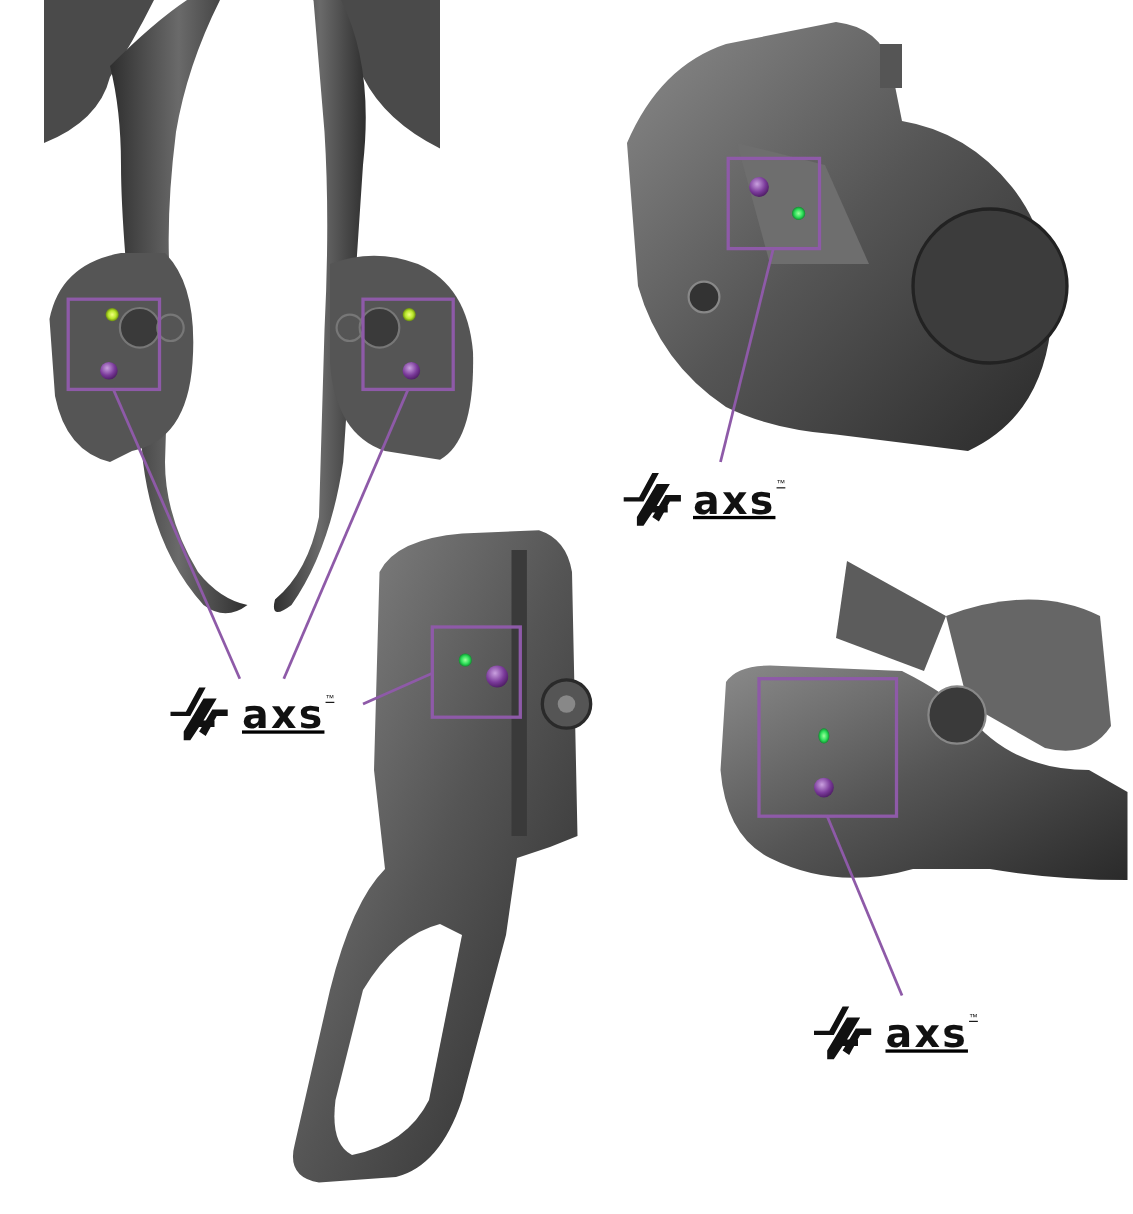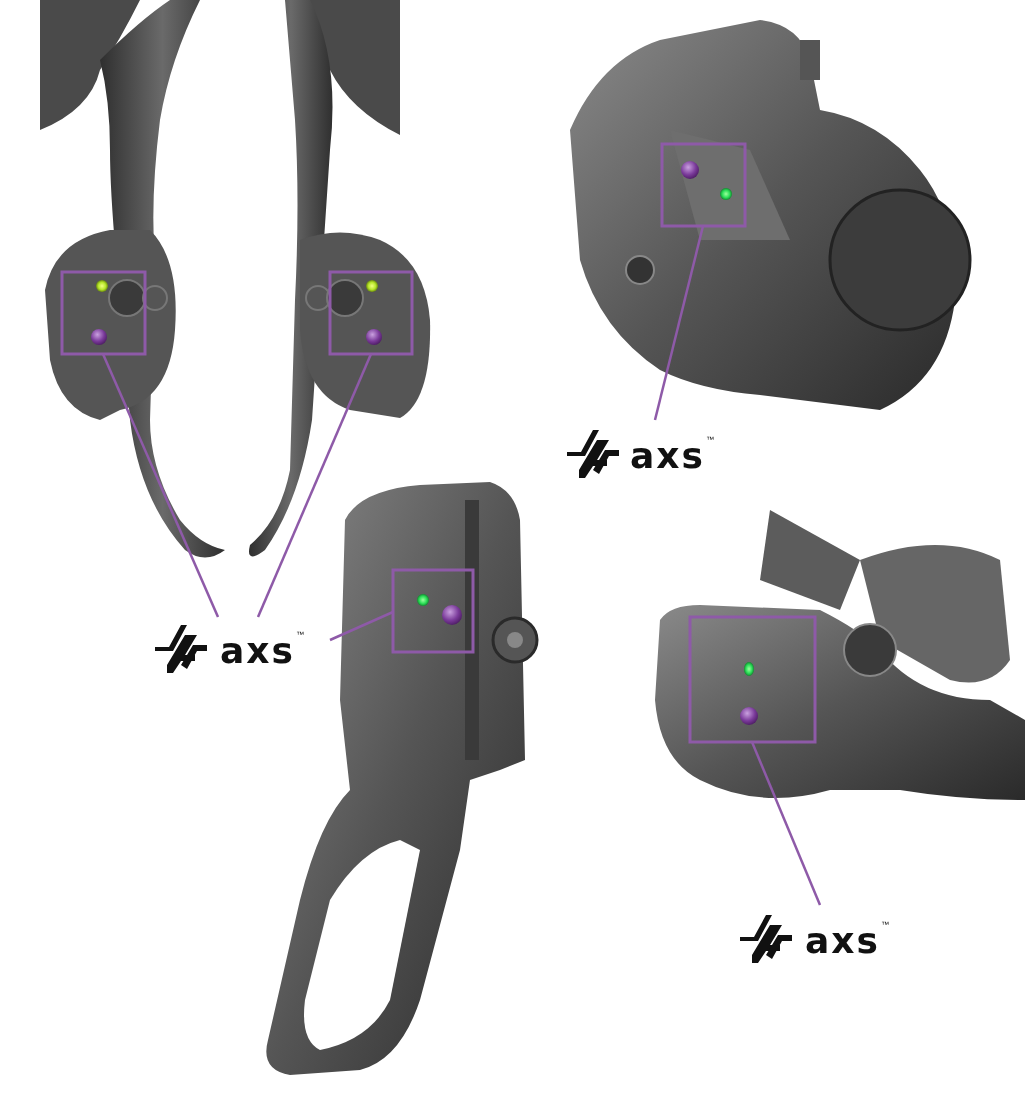--- a/index.html
+++ b/index.html
@@ -1,19 +1,19 @@
 <!DOCTYPE html>
 <html><head>
 <meta charset="utf-8">
 <style>
   html, body { margin: 0; padding: 0; background: #ffffff; }
   body { width: 1030px; height: 1104px; position: relative; overflow: hidden; font-family: "Liberation Sans", sans-serif; }
   .stage { position: absolute; left: 0; top: 0; width: 1030px; height: 1104px; }
   svg.art { position: absolute; left: 0; top: 0; }
-  .logo { position: absolute; display: flex; align-items: center; }
+  .logo { position: absolute; display: flex; align-items: center; text-decoration: underline; }
   .logo .word { font-family: "DejaVu Sans", sans-serif; font-weight: 700; color: #111; letter-spacing: 2px; }
   .logo .tm { font-size: 8px; color: #111; align-self: flex-start; margin-left: 1px; }
 </style>
 </head>
 <body>
 
 <div class="stage">
   <svg class="art" width="1030" height="1104" viewBox="0 0 1030 1104">
     <defs>
       <linearGradient id="g1" x1="0" y1="0" x2="1" y2="0">

